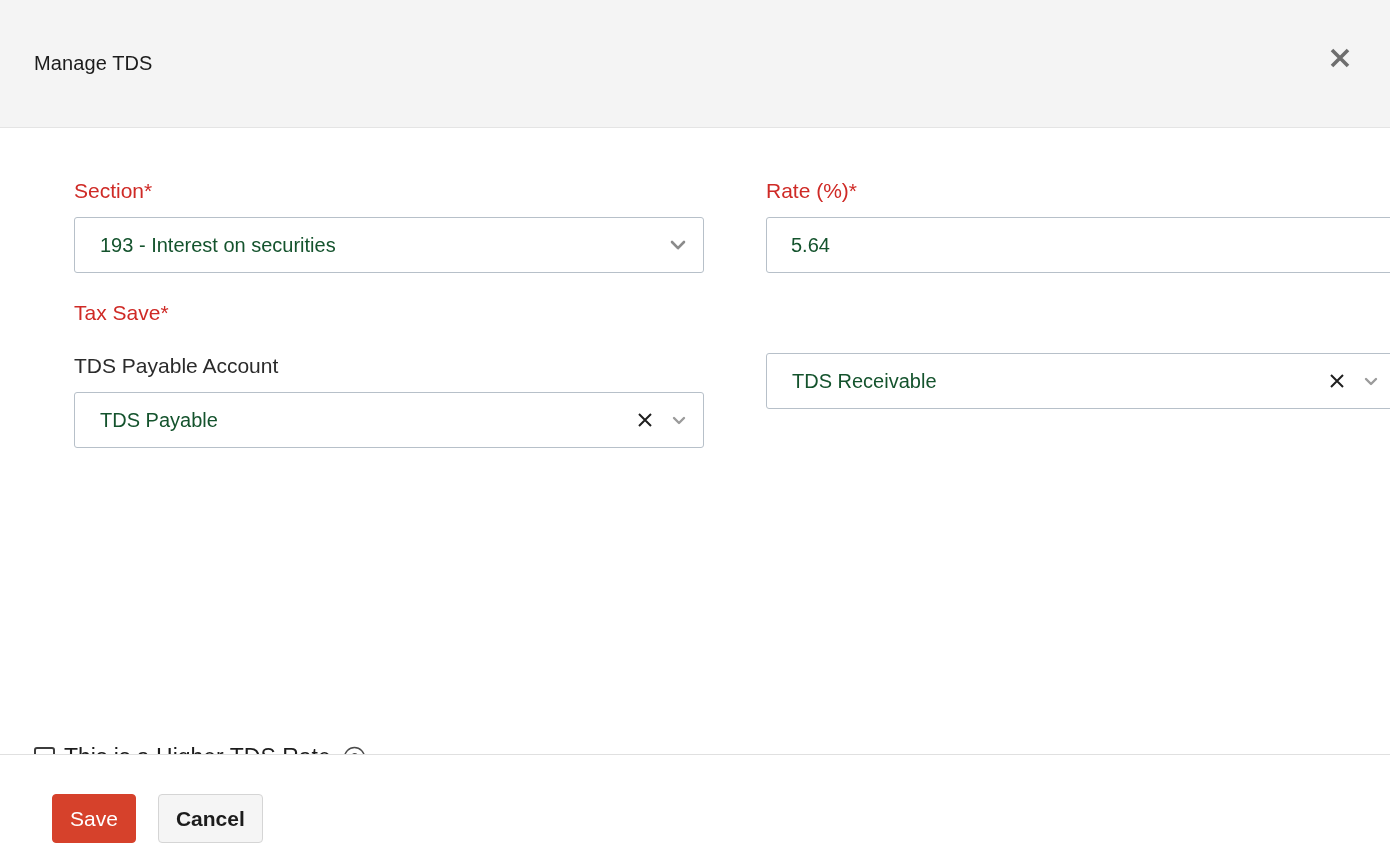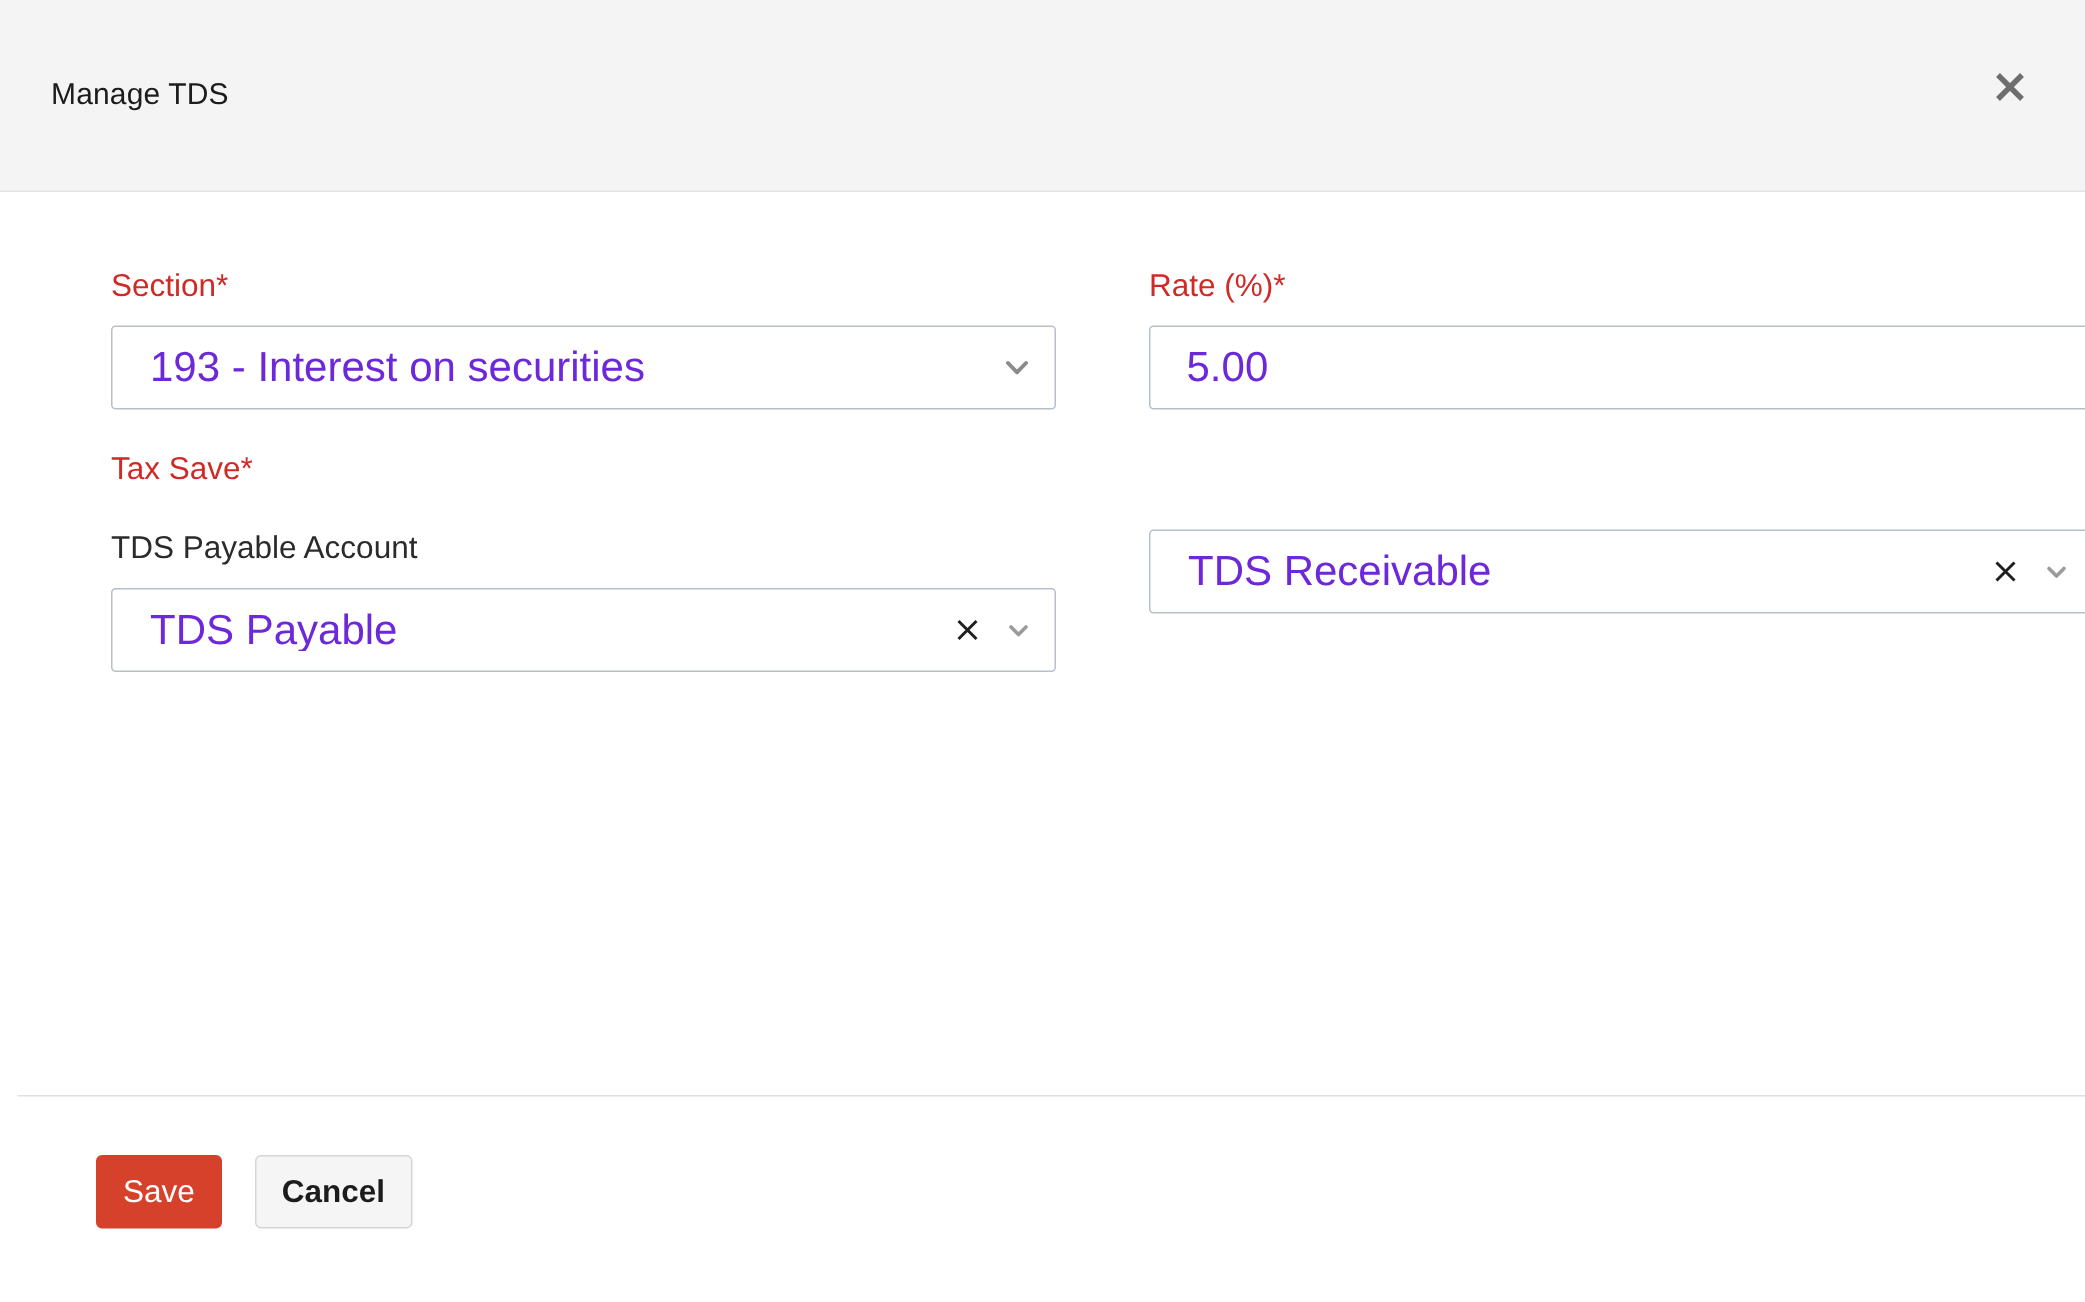--- a/index.html
+++ b/index.html
@@ -100,22 +100,22 @@
     position: relative;
     height: 56px;
     border: 1px solid #b7c0c9;
     border-radius: 3px;
     background: #ffffff;
     display: flex;
     align-items: center;
     padding: 0 14px;
   }
   .control .value {
-    font-size: 28px;
-    color: #6d28d9;
+    font-size: 20px;
+    color: #14532d;
     line-height: 28px;
     white-space: nowrap;
     overflow: hidden;
     text-overflow: ellipsis;
     flex: 1 1 auto;
     padding-left: 11px;
   }
   .control.input-control .value { padding-left: 10px; }
 
   .chevron {
@@ -178,24 +178,24 @@
     align-items: center;
     justify-content: center;
     cursor: pointer;
     color: #4a4a4a;
   }
   .help-icon svg { display: block; }
 
   
   .modal-footer {
     position: absolute;
-    left: 12px;
+    left: 0;
     right: 0;
     bottom: 0;
-    height: 138px;
+    height: 114px;
     border-top: 1px solid #e0e0e0;
     background: #ffffff;
     padding: 39px 0 0 52px;
     display: flex;
     align-items: flex-start;
     gap: 22px;
   }
   .btn {
     font-family: "Liberation Sans", sans-serif;
     font-size: 21px;
@@ -251,21 +251,21 @@
                   <path d="M5 8 L11 14.2 L17 8" fill="none" stroke="currentColor" stroke-width="2.6" stroke-linecap="round" stroke-linejoin="round"></path>
                 </svg>
               </span>
             </div>
           </div>
         </div>
         <div class="col">
           <div class="field">
             <label class="field-label required">Rate (%)*</label>
             <div class="control input-control">
-              <span class="value">5.00</span>
+              <span class="value">5.64</span>
             </div>
           </div>
         </div>
       </div>
 
       <div class="row">
         <div class="col">
           <div class="field">
             <label class="field-label required">Tax Save*</label>
           </div>

